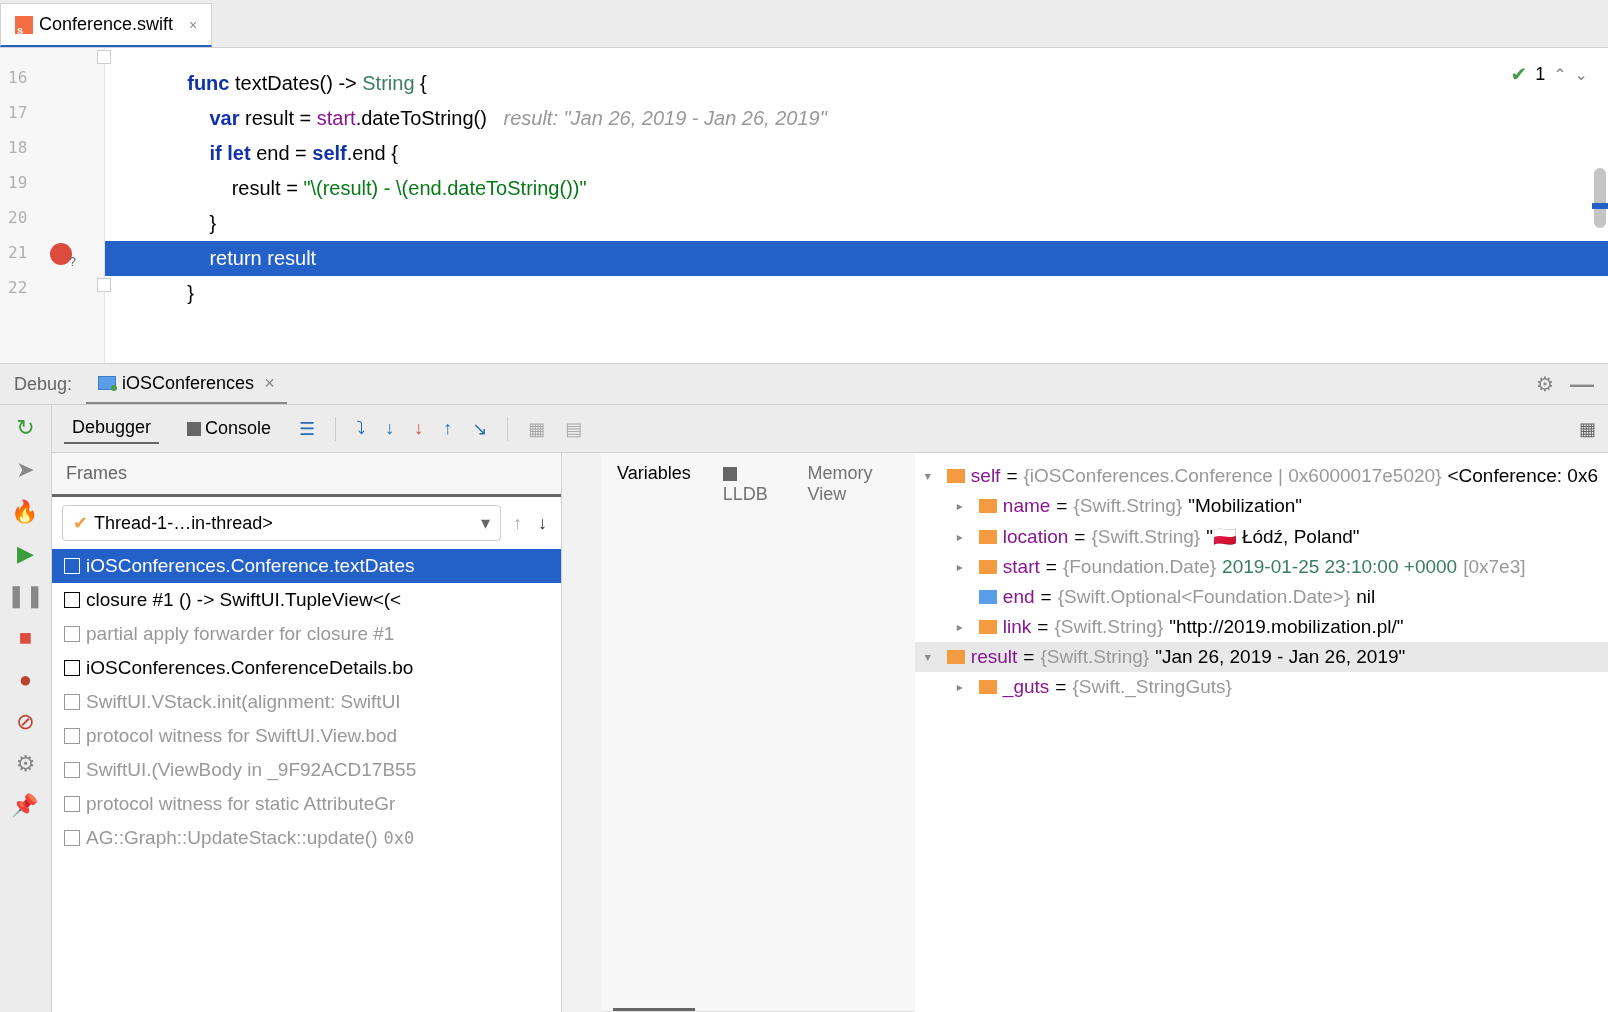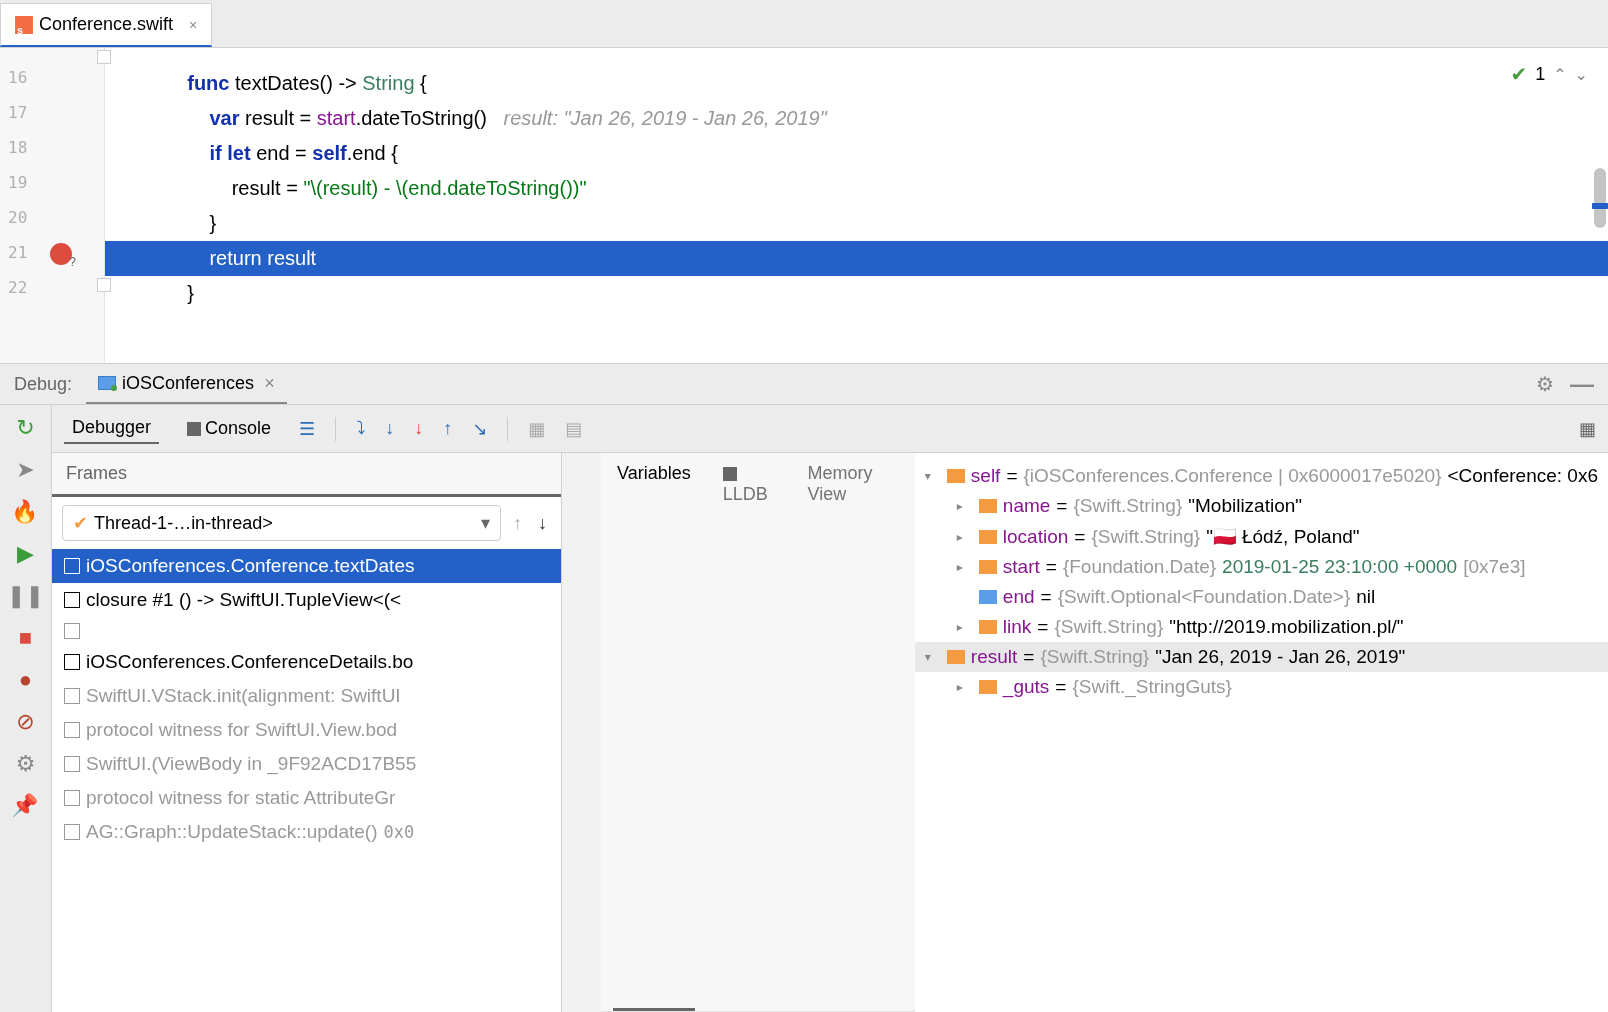--- a/index.html
+++ b/index.html
@@ -205,20 +205,21 @@
           <div class="frame-item selected">
               <span class="frame-icon"></span>
               <span>iOSConferences.Conference.textDates</span>
             </div>
           <div class="frame-item">
               <span class="frame-icon"></span>
               <span>closure #1 () -&gt; SwiftUI.TupleView&lt;(&lt;</span>
             </div>
           <div class="frame-item dimmed">
               <span class="frame-icon"></span>
+              <span>partial apply forwarder for closure #1</span>
             </div>
           <div class="frame-item">
               <span class="frame-icon"></span>
               <span>iOSConferences.ConferenceDetails.bo</span>
             </div>
           <div class="frame-item dimmed">
               <span class="frame-icon"></span>
               <span>SwiftUI.VStack.init(alignment: SwiftUI</span>
             </div>
           <div class="frame-item dimmed">

